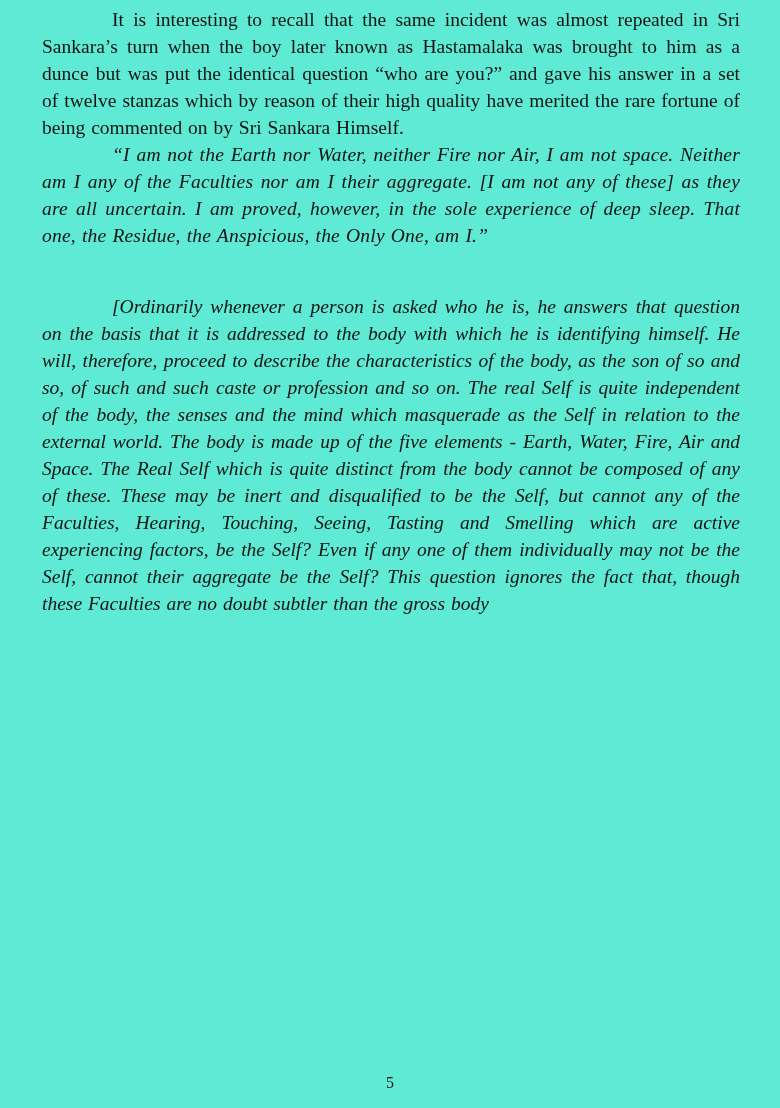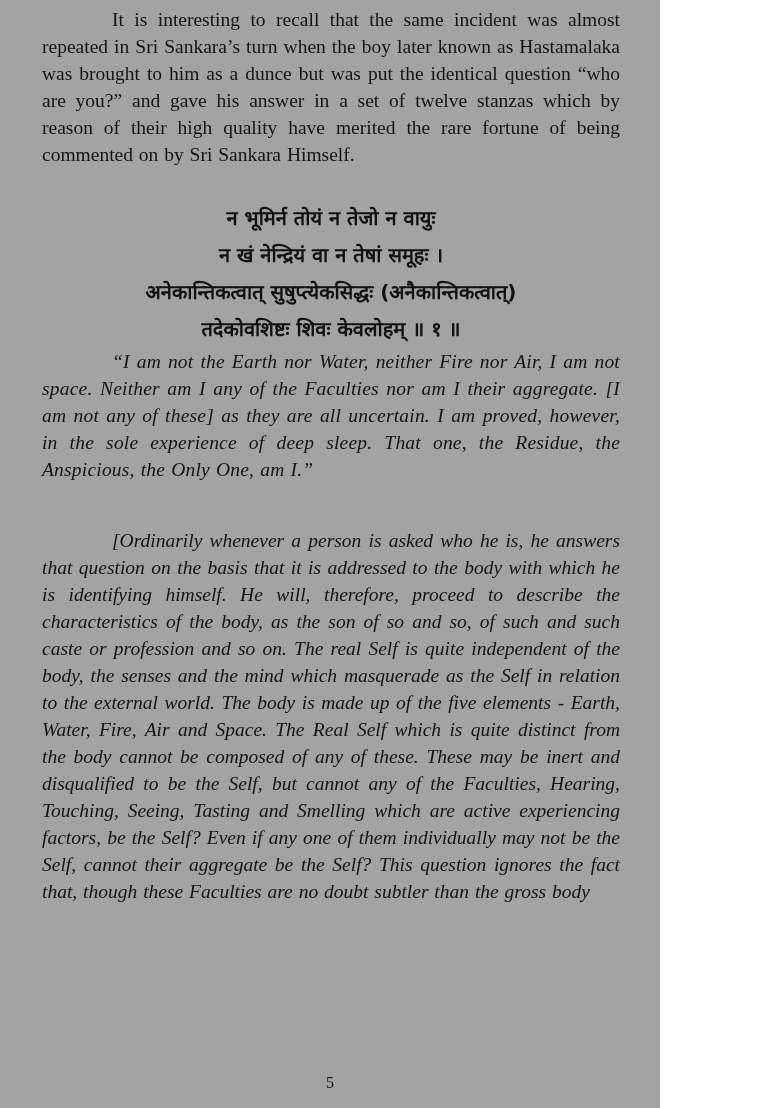--- a/index.html
+++ b/index.html
@@ -2,24 +2,24 @@
 <html><head>
 <meta charset="utf-8">
 <style>
   html, body {
     margin: 0;
     padding: 0;
     background: #ffffff;
   }
   .page {
     position: relative;
-    width: 660px;
+    width: 780px;
     height: 1108px;
     box-sizing: border-box;
-    background: #a3a3a3;
+    background: #5eead4;
     color: #141414;
     font-family: "Liberation Serif", "DejaVu Serif", serif;
     padding: 6px 40px 0 42px;
     overflow: hidden;
   }
   .para {
     margin: 0;
     font-size: 19.5px;
     line-height: 27px;
     text-align: justify;
@@ -61,26 +61,20 @@
   }
 </style>
 </head>
 <body>
 
 <div class="page">
 
   <p class="para para-intro">It is interesting to recall that the same incident was almost repeated in Sri Sankara’s turn when the boy later known as Hastamalaka was brought to him as a dunce but was put the identical question “who are you?” and gave his answer in a set of twelve stanzas which by reason of their high quality have merited the rare fortune of being commented on by Sri Sankara Himself.</p>
 
 
-  <div class="verse">
-    <div class="verse-line">न भूमिर्न तोयं न तेजो न वायुः</div>
-    <div class="verse-line">न खं नेन्द्रियं वा न तेषां समूहः ।</div>
-    <div class="verse-line">अनेकान्तिकत्वात् सुषुप्त्येकसिद्धः (अनैकान्तिकत्वात्)</div>
-    <div class="verse-line">तदेकोवशिष्टः शिवः केवलोहम् ॥ १ ॥</div>
-  </div>
 
   <p class="para para-translation">“I am not the Earth nor Water, neither Fire nor Air, I am not space. Neither am I any of the Faculties nor am I their aggregate. [I am not any of these] as they are all uncertain. I am proved, however, in the sole experience of deep sleep. That one, the Residue, the Anspicious, the Only One, am I.”</p>
 
   <p class="para para-commentary">[Ordinarily whenever a person is asked who he is, he answers that question on the basis that it is addressed to the body with which he is identifying himself. He will, therefore, proceed to describe the characteristics of the body, as the son of so and so, of such and such caste or profession and so on. The real Self is quite independent of the body, the senses and the mind which masquerade as the Self in relation to the external world. The body is made up of the five elements - Earth, Water, Fire, Air and Space. The Real Self which is quite distinct from the body cannot be composed of any of these. These may be inert and disqualified to be the Self, but cannot any of the Faculties, Hearing, Touching, Seeing, Tasting and Smelling which are active experiencing factors, be the Self? Even if any one of them individually may not be the Self, cannot their aggregate be the Self? This question ignores the fact that, though these Faculties are no doubt subtler than the gross body</p>
 
   <div class="page-number">5</div>
 
 </div>
 
 </body></html>

